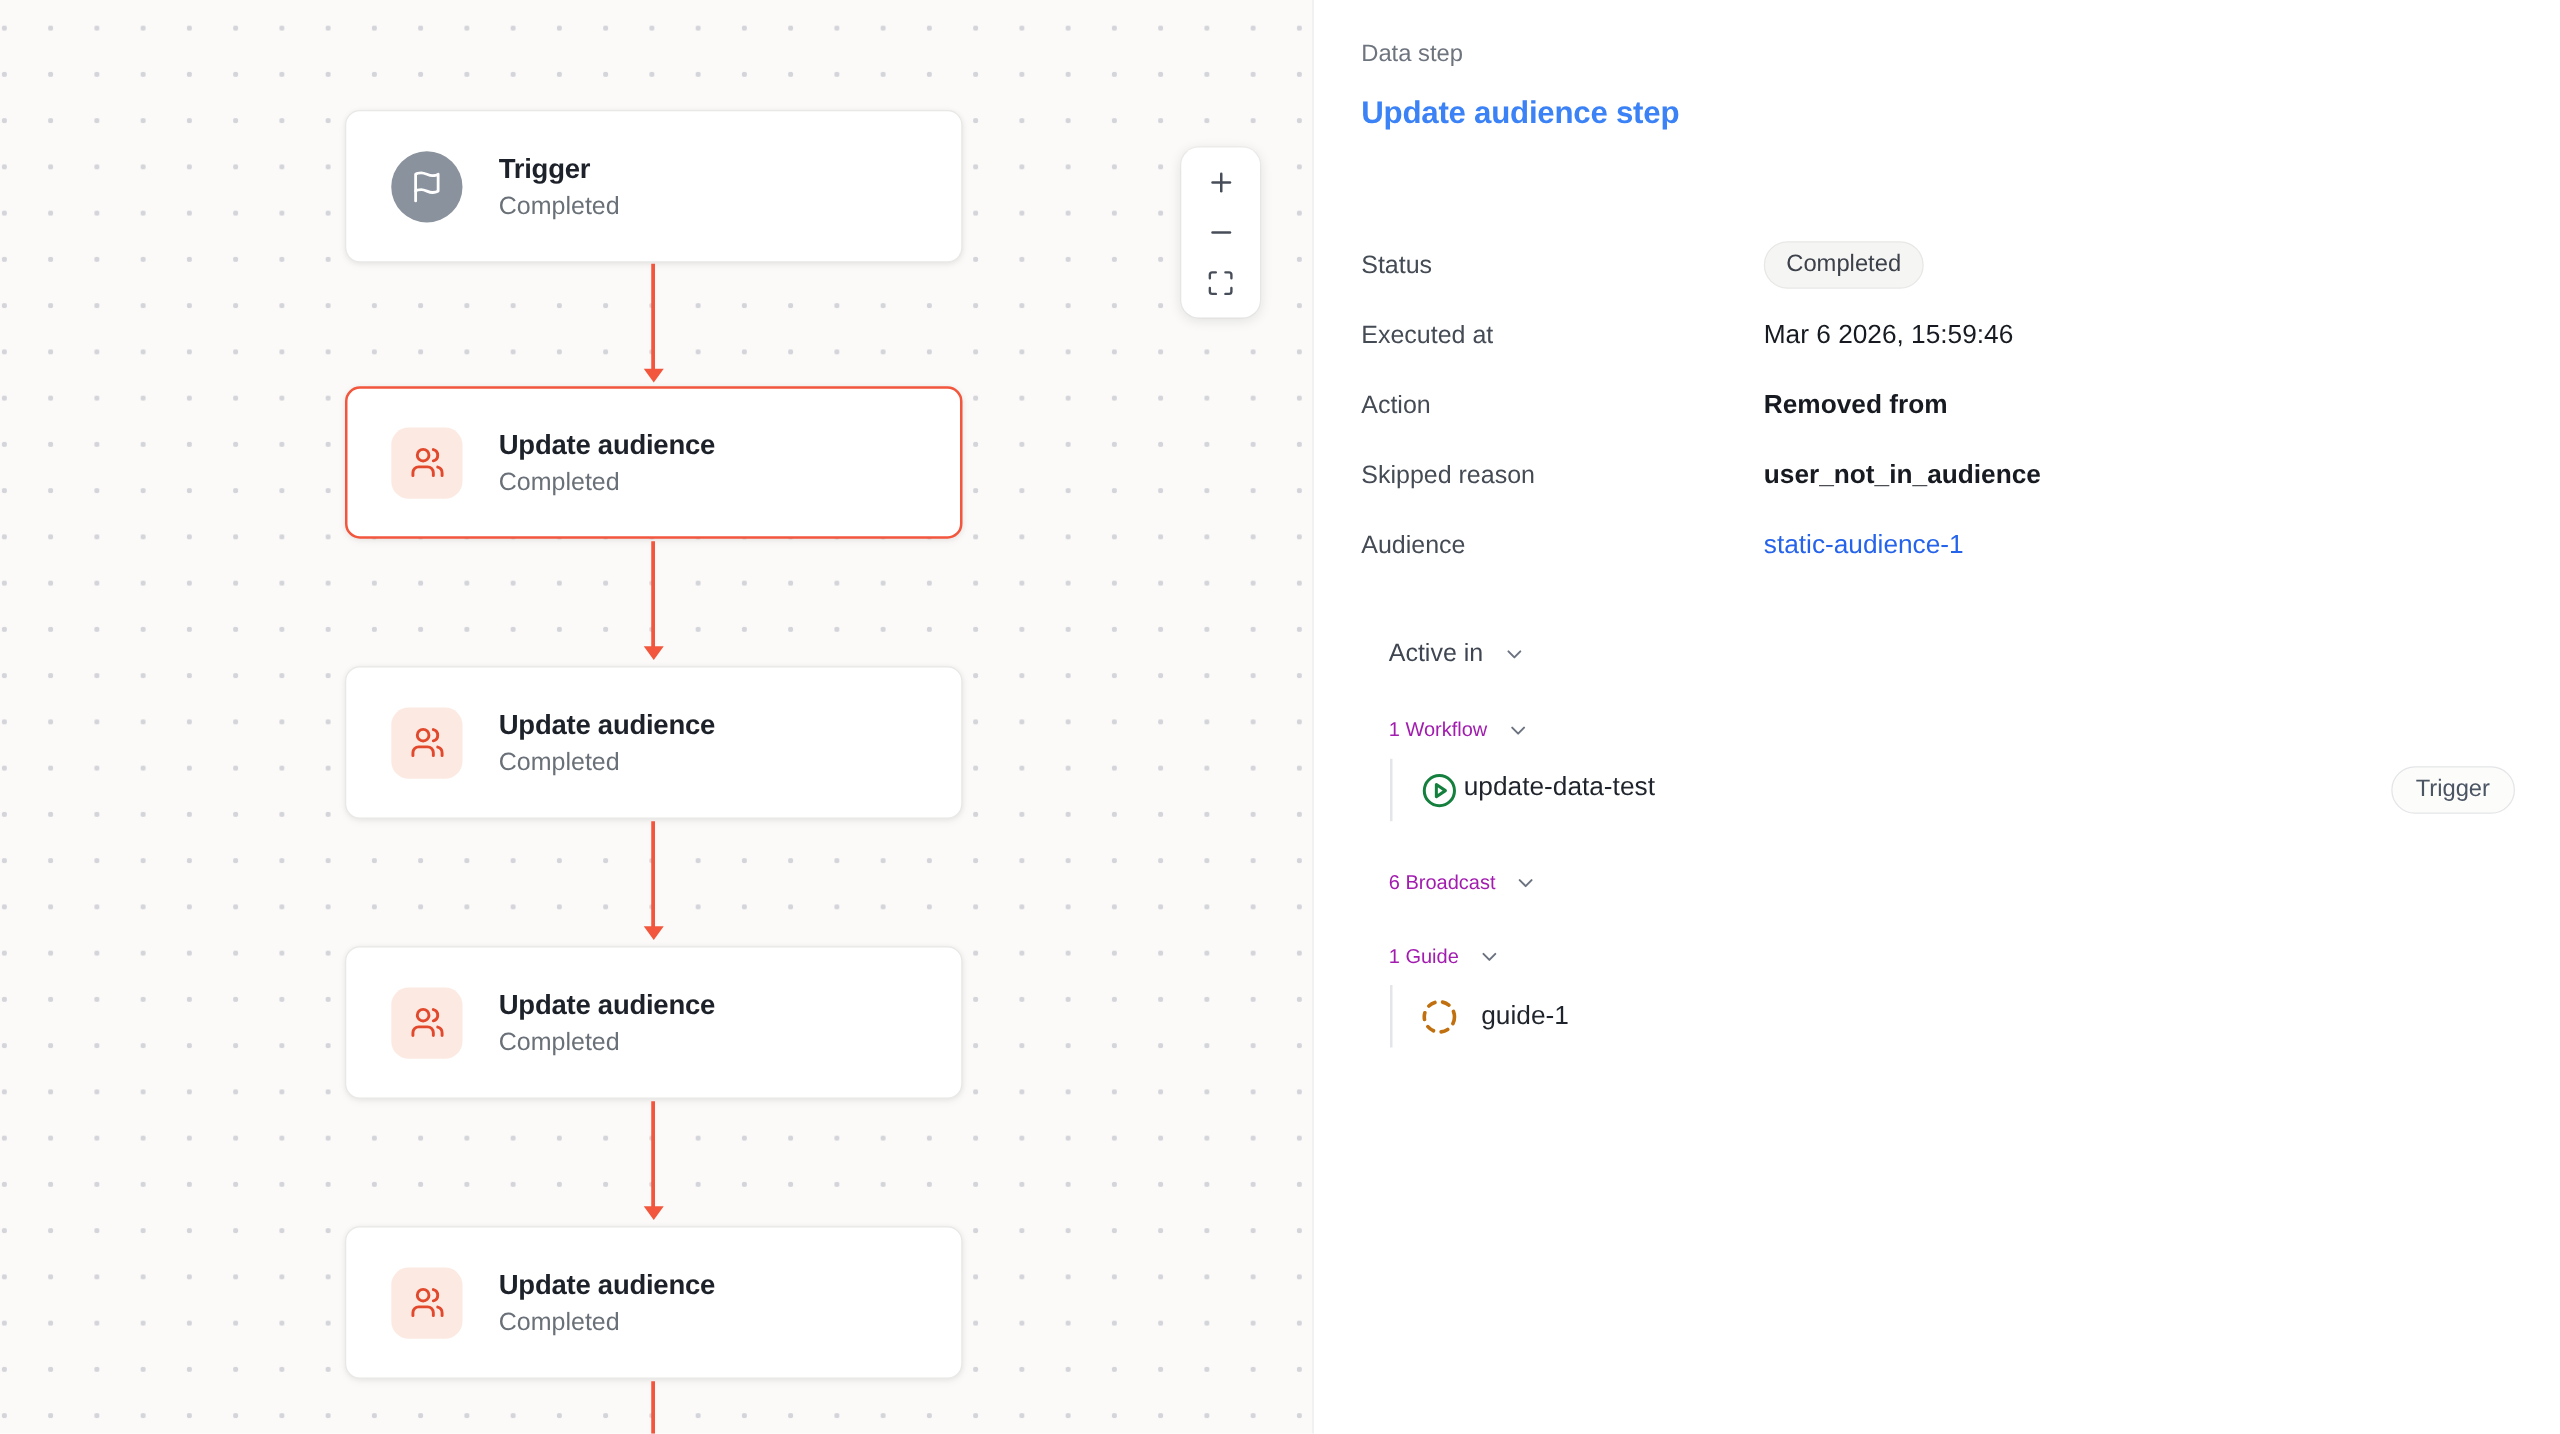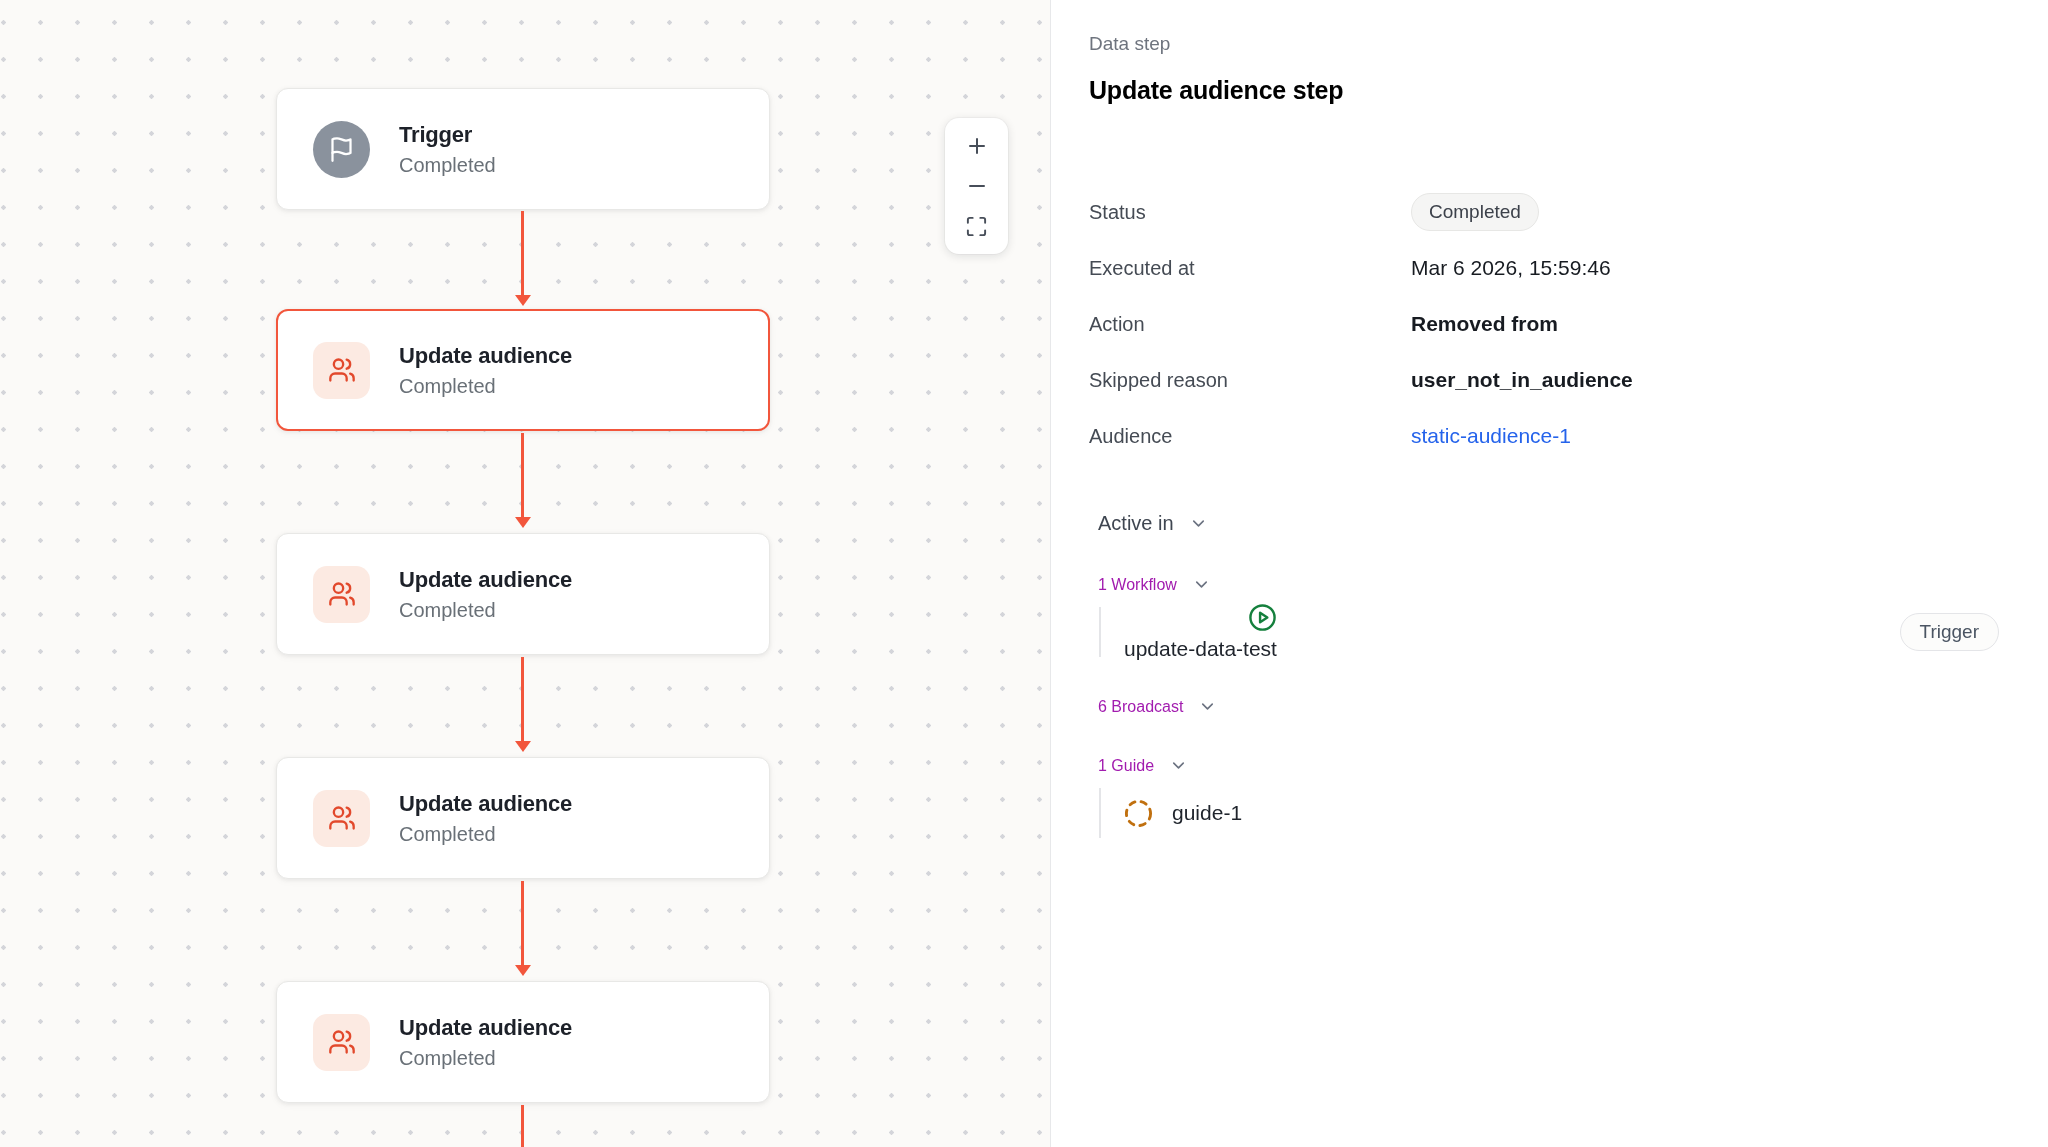--- a/index.html
+++ b/index.html
@@ -51,48 +51,48 @@
     width:44px; height:38px; display:flex; align-items:center; justify-content:center;
     color:#474e59; background:transparent; border:none; cursor:pointer;
   }
 
   
   .panel {
     position:absolute; left:1051px; top:0; width:997px; height:1147px;
     background:#ffffff; padding:33px 0 12px 38px;
   }
   .eyebrow { font-size:19px; color:#6e747e; }
-  .panel-title { margin-top:21px; font-size:25px; font-weight:700; color:#000000; letter-spacing:-0.2px; }
+  .panel-title { margin-top:21px; font-size:25px; font-weight:700; color:#3b82f6; letter-spacing:-0.2px; }
 
   .fields { margin-top:79px; }
   .field-row { display:flex; align-items:center; height:56px; }
   .field-label { width:322px; font-size:20px; color:#454b54; }
   .field-value { font-size:20px; color:#171b21; }
   .badge {
     display:inline-block; padding:7px 17px; border-radius:999px;
     background:#f5f5f4; border:1.5px solid #e7e7e5; font-size:19px; color:#3c414a;
   }
   .value-medium { font-weight:500; font-size:21px; }
   .value-strong { font-weight:700; font-size:21px; }
   .value-plain { font-weight:400; }
   .link { color:#2563eb; font-size:21px; font-weight:500; text-decoration:none; cursor:pointer;text-align:center; }
 
-  .active-in { margin-left:9px; margin-top:48px; width:calc(100% - 47px); }
+  .active-in { margin-left:22px; margin-top:48px; width:calc(100% - 47px); }
   .section-head, .group-head {
     display:flex; align-items:center; gap:15px; cursor:pointer; width:max-content;
   }
   .section-head { font-size:20px; color:#3f4651; }
   .group-head { font-size:16px; color:#a21caf; margin-top:40px; }
   .chev { color:#6b7280; display:flex; }
   .item-row {
     margin-top:13px; margin-left:1px; border-left:2px solid #e4e5e8; padding-left:23px;
     height:50px; display:flex; align-items:center; gap:19px;
   }
   .item-row.with-badge { justify-content:space-between; }
-  .item-left { display:flex; align-items:flex-end; gap:5px;flex-direction:column; }
+  .item-left { display:flex; align-items:flex-start; gap:5px; }
   .item-name { font-size:21px; color:#1f242c; }
   .pill {
     display:inline-block; padding:7px 19px; border-radius:999px; margin-right:11px;
     background:#fcfcfb; border:1.5px solid #e4e5e8; font-size:19px; color:#4b5563;
   }
   svg { display:block; }
 </style>
 </head>
 <body>
 

